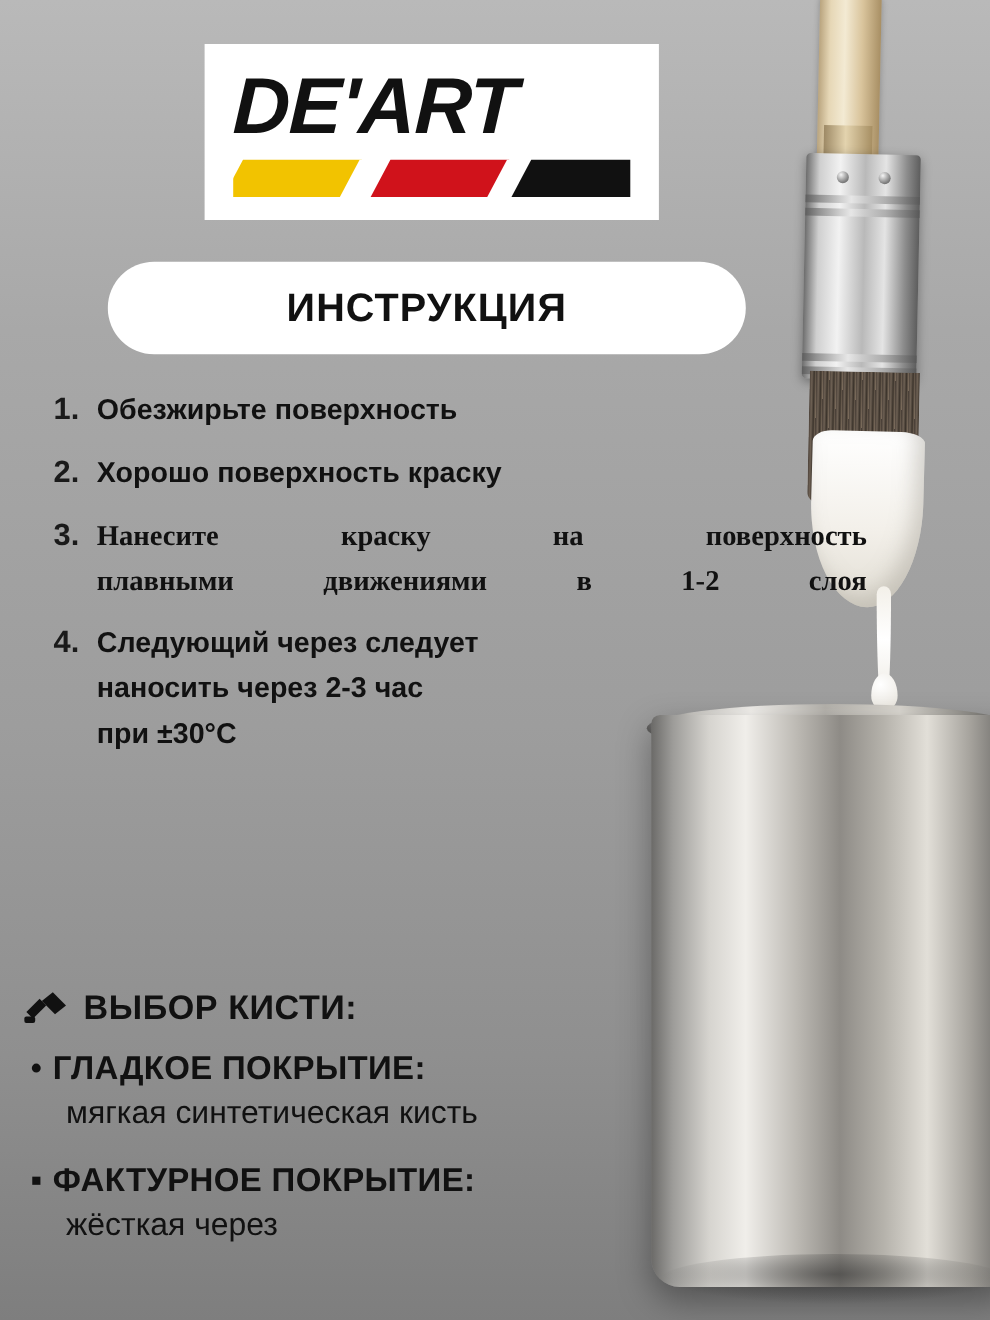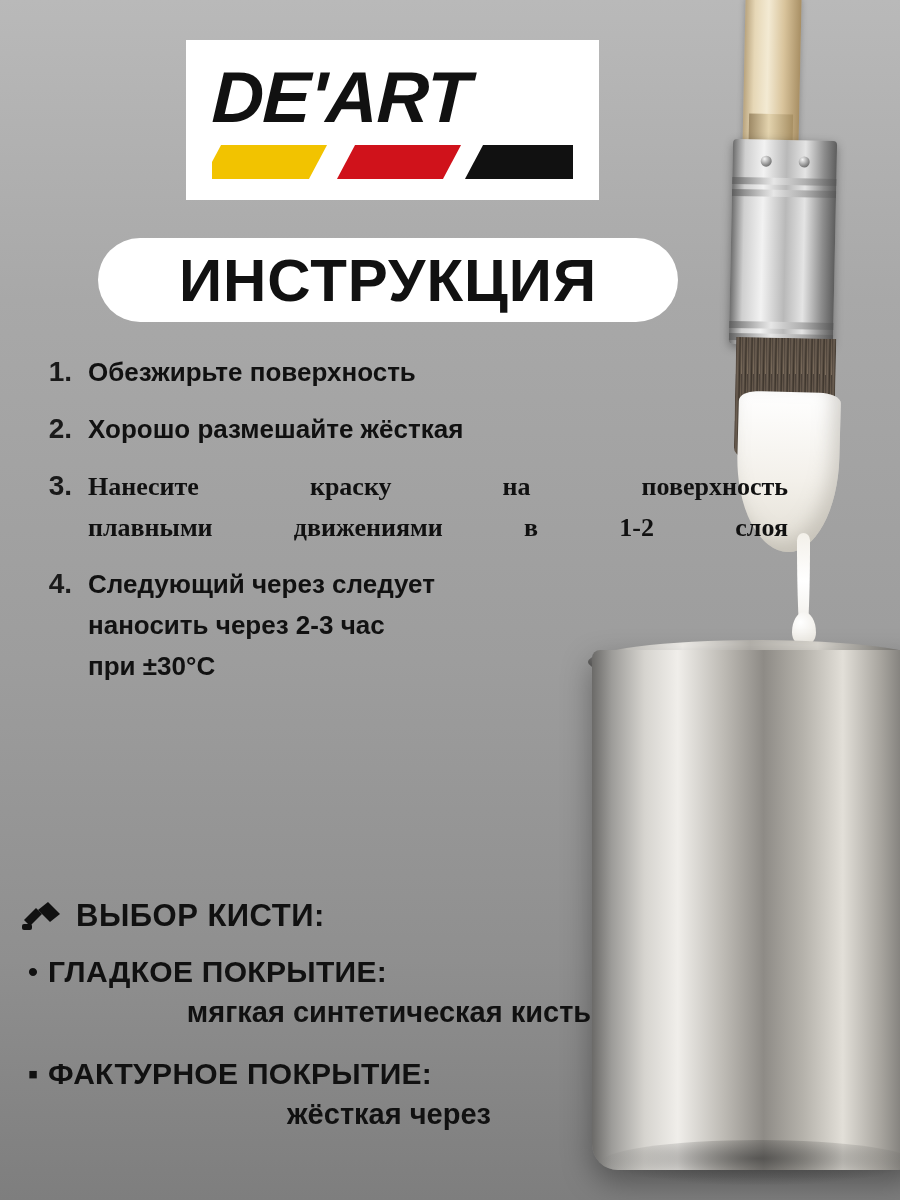--- a/index.html
+++ b/index.html
@@ -227,21 +227,21 @@
     width: 580px;
     height: 84px;
     background: #ffffff;
     border-radius: 42px;
     display: flex;
     align-items: center;
     justify-content: center;
   }
   .title-pill span {
     font-weight: bold;
-    font-size: 60px;
+    font-size: 36px;
     letter-spacing: 1px;
     color: #111111;
   }
 
   
   .steps {
     position: absolute;
     left: 18px;
     top: 352px;
     width: 770px;
@@ -318,25 +318,24 @@
   }
   .bullet-title {
     font-weight: bold;
     font-size: 30px;
     line-height: 40px;
     color: #111111;
     letter-spacing: .3px;
   }
   .bullet-sub {
     margin-left: 42px;
-    font-weight: bold;
+    font-weight: normal;
     font-size: 29px;
     line-height: 40px;
     color: #111111;
-    text-align: center;
   }
 </style>
 </head>
 <body>
 
 <div class="page">
 
   <div class="photo-layer">
     <div class="brush-handle"></div>
     <div class="brush-ferrule">
@@ -379,21 +378,21 @@
       <div class="step">
         <div class="step-num">1.</div>
         <div class="step-text">
           <span class="ln">Обезжирьте поверхность</span>
         </div>
       </div>
 
       <div class="step">
         <div class="step-num">2.</div>
         <div class="step-text">
-          <span class="ln">Хорошо размешайте жёсткая</span>
+          <span class="ln">Хорошо поверхность краску</span>
         </div>
       </div>
 
       <div class="step">
         <div class="step-num">3.</div>
         <div class="step-text">
           <span class="ln spread">Нанесите краску на поверхность</span>
           <span class="ln spread">плавными движениями в 1-2 слоя</span>
         </div>
       </div>

